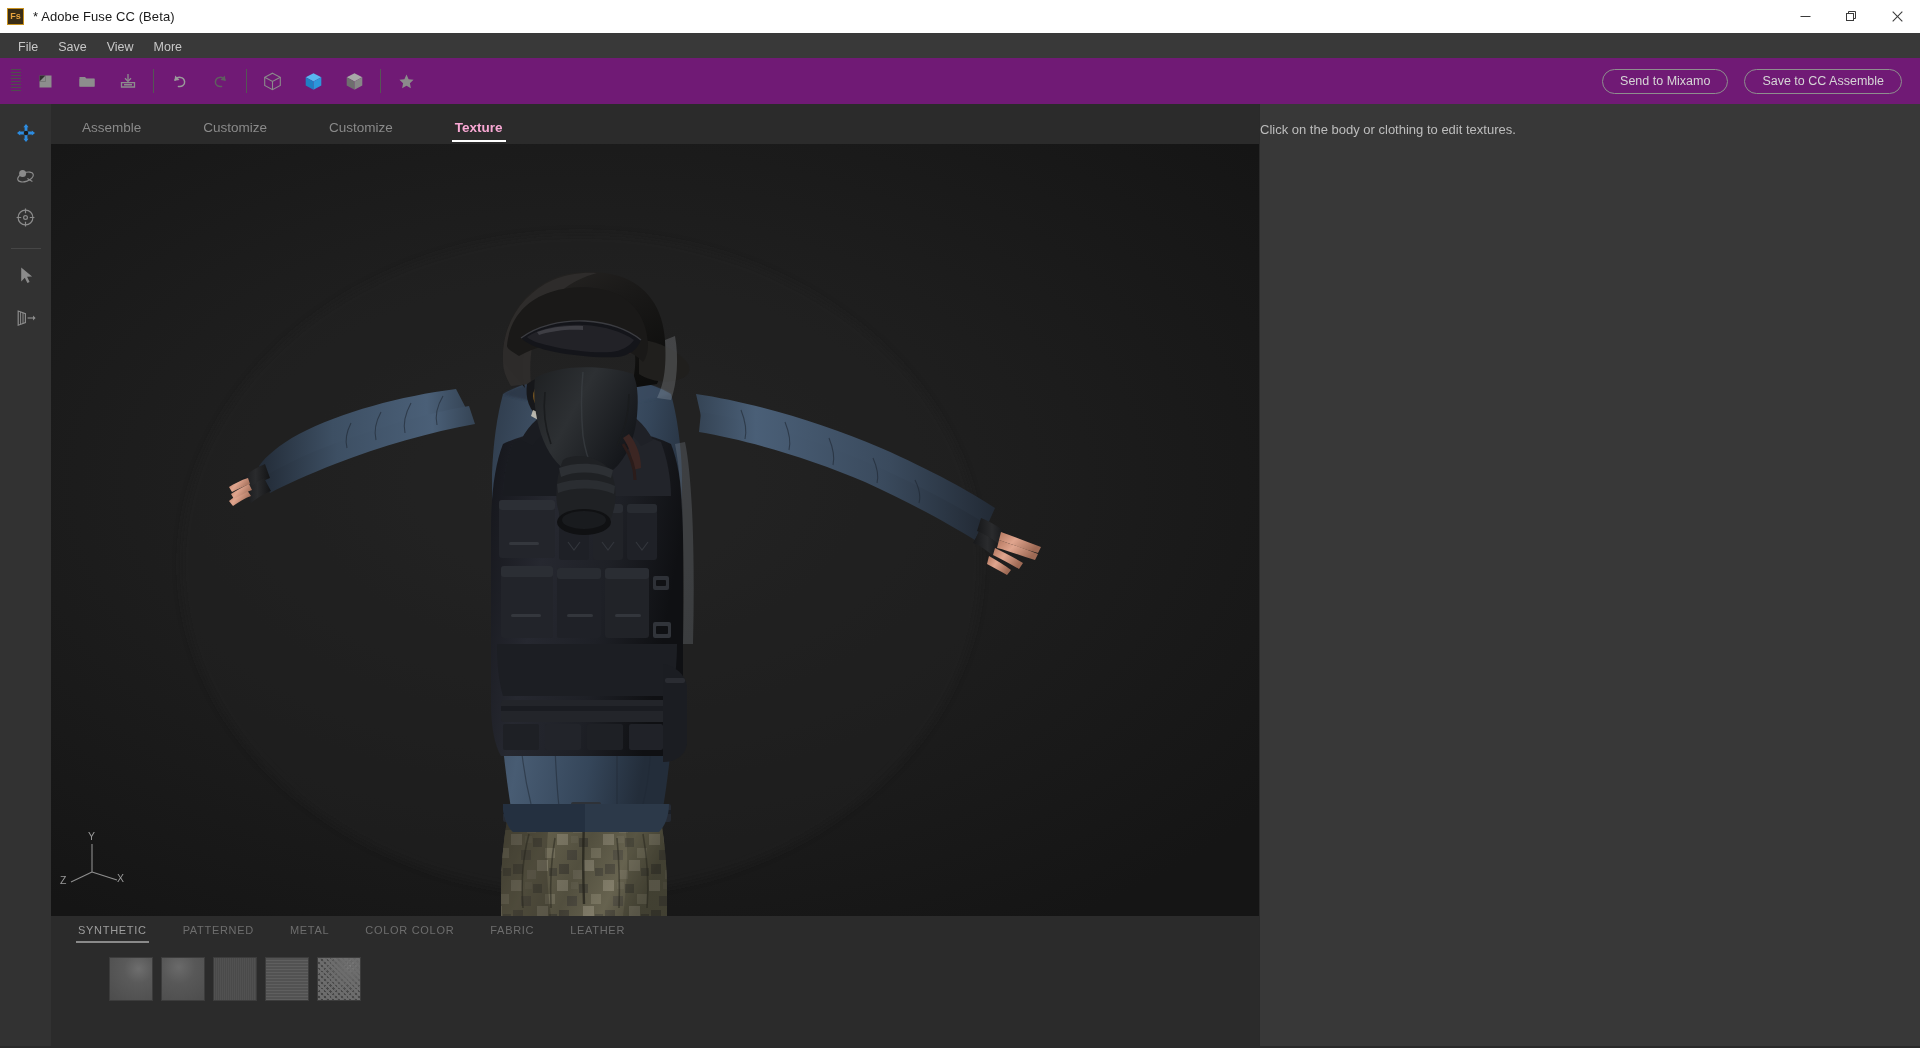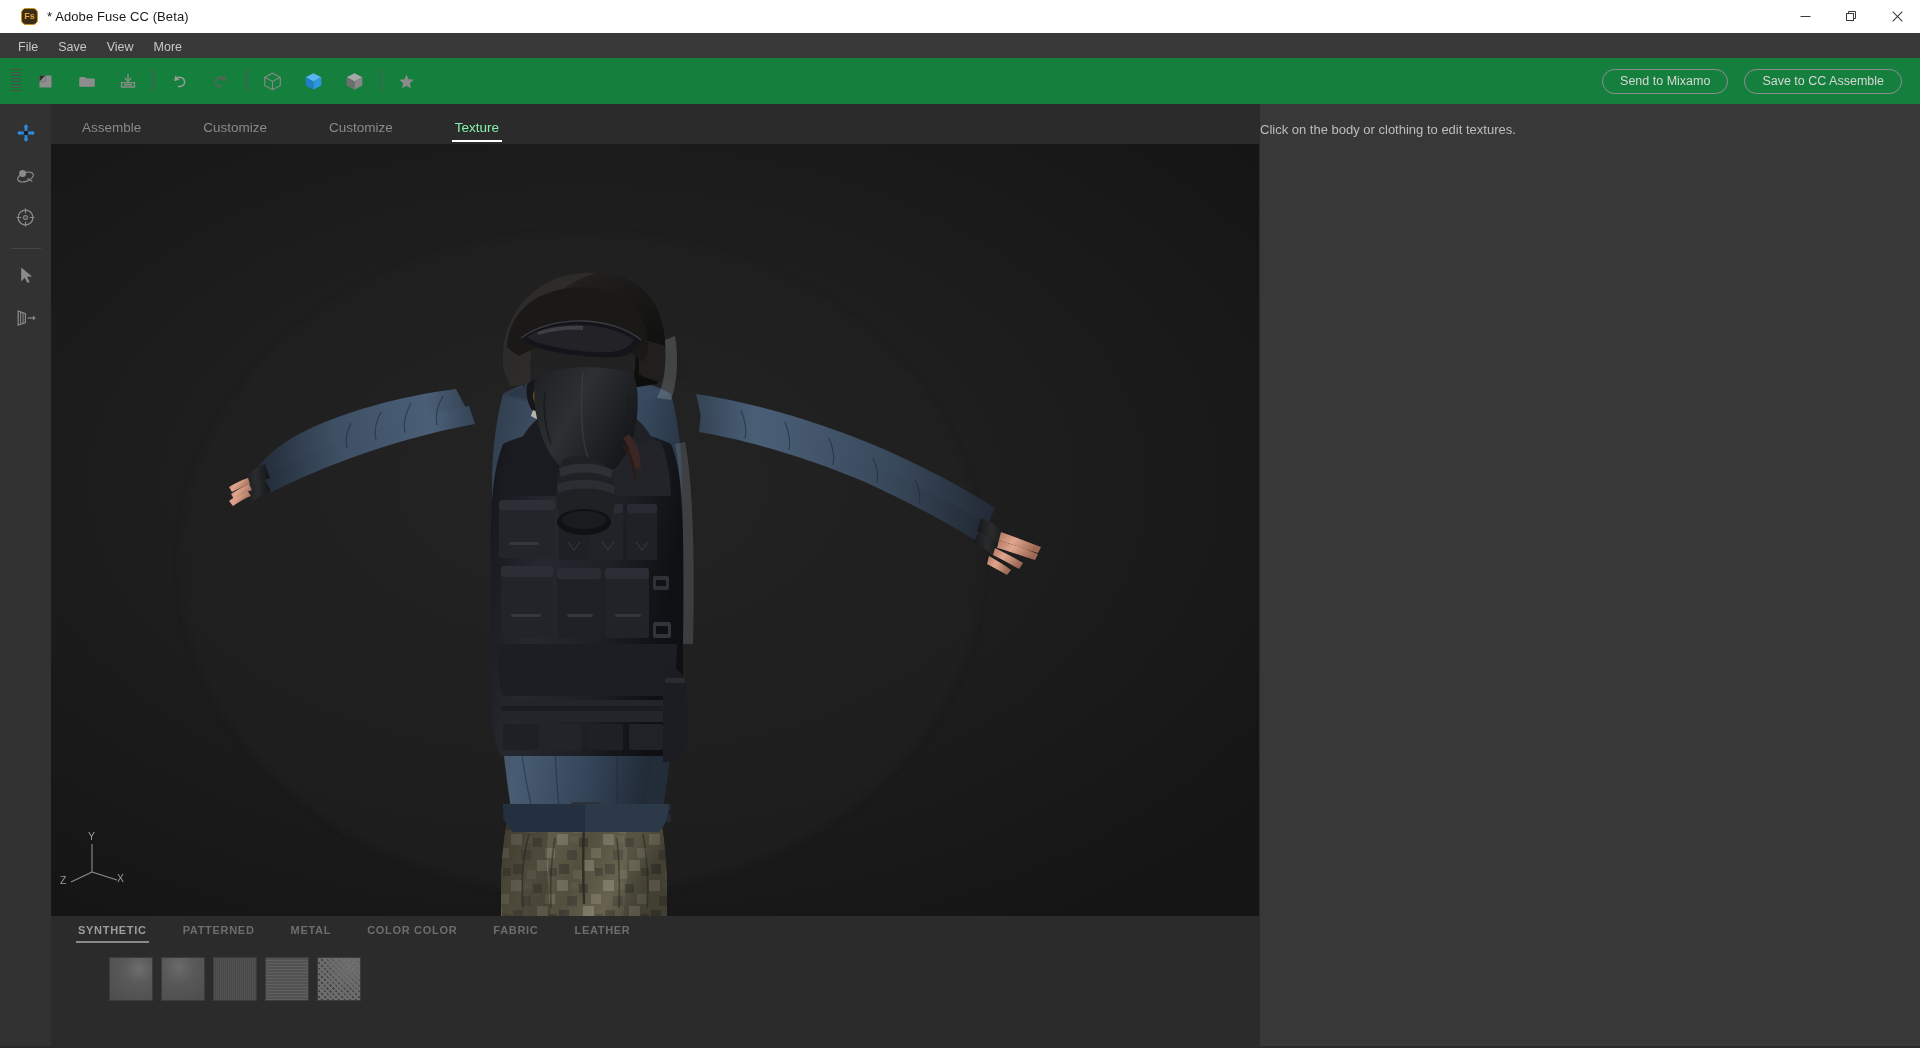--- a/index.html
+++ b/index.html
@@ -10,22 +10,22 @@
     font-family:"Liberation Sans", sans-serif;
     -webkit-font-smoothing:antialiased;
   }
 
   
   #titlebar{
     position:absolute; left:0; top:0; width:1920px; height:33px;
     background:#ffffff; display:flex; align-items:center;
   }
   #app-icon{
-    width:17px; height:17px; margin-left:21px; margin-right:9px;
-    background:#3a2d16; border:1px solid #c9921f; border-radius:5px;
+    width:17px; height:17px; margin-left:7px; margin-right:9px;
+    background:#3a2d16; border:1px solid #c9921f; border-radius:0;
     display:flex; align-items:center; justify-content:center;
     font-size:9px; font-weight:bold; color:#e8a33d;
     font-family:"Liberation Sans", sans-serif; line-height:1;
     flex:0 0 auto;
   }
   #title-text{
     font-size:13px; color:#1a1a1a; letter-spacing:.1px;
     white-space:nowrap;
   }
   #win-controls{
@@ -44,21 +44,21 @@
     padding-left:8px;
   }
   .menu-item{
     font-size:12.5px; color:#c8c8c8; padding:4px 10px;
     cursor:default; white-space:nowrap;
   }
 
   
   #toolbar{
     position:absolute; left:0; top:58px; width:1920px; height:46px;
-    background:#15803d; display:flex; align-items:center;
+    background:#701a75; display:flex; align-items:center;
   }
   .tb-slot{
     width:41px; height:46px; display:flex; align-items:center;
     justify-content:center; cursor:default;
   }
   .tb-sep{
     width:1px; height:24px; background:#555; margin:0 5px;
     flex:0 0 auto;
   }
   .tb-grip{
@@ -81,21 +81,21 @@
   
   #tabsbar{
     position:absolute; left:51px; top:104px; width:1208px; height:40px;
     background:#2b2b2b; display:flex; align-items:flex-end;
     justify-content:flex-start; gap:0;
   }
   .main-tab{
     font-size:13.5px; color:#8a8a8a; padding:0 31px 9px 31px;
     cursor:default; white-space:nowrap; position:relative;
   }
-  .main-tab.active{ color:#86efac; }
+  .main-tab.active{ color:#f9a8d4;font-weight:bold; }
   .main-tab.active:after{
     content:""; position:absolute; left:28px; right:28px; bottom:2px;
     height:2px; background:#ffffff;
   }
 
   
   #rail{
     position:absolute; left:0; top:104px; width:51px; height:944px;
     background:#323232; display:flex; flex-direction:column;
     align-items:center; padding-top:12px;
@@ -124,21 +124,20 @@
   #gizmo{ position:absolute; left:8px; bottom:24px; width:70px; height:62px; }
   .gz-lbl{
     position:absolute; font-size:10.5px; color:#9a9a9a;
     font-family:"Liberation Sans", sans-serif;
   }
 
   
   #texpanel{
     position:absolute; left:51px; top:916px; width:1208px; height:132px;
     background:#2b2b2b;
-    font-weight:bold;
   }
   #tex-cats{
     position:absolute; left:9px; top:8px; display:flex;
     align-items:flex-end; gap:0;
   }
   .tex-cat{
     font-size:11px; color:#6d6d6d; letter-spacing:.7px;
     padding:0 18px 7px 18px; cursor:default; white-space:nowrap;
     position:relative; font-family:"Liberation Sans", sans-serif;
   }

